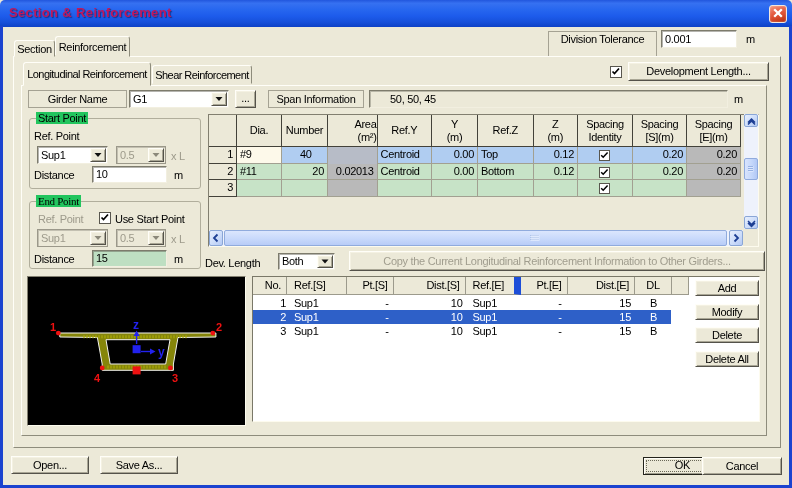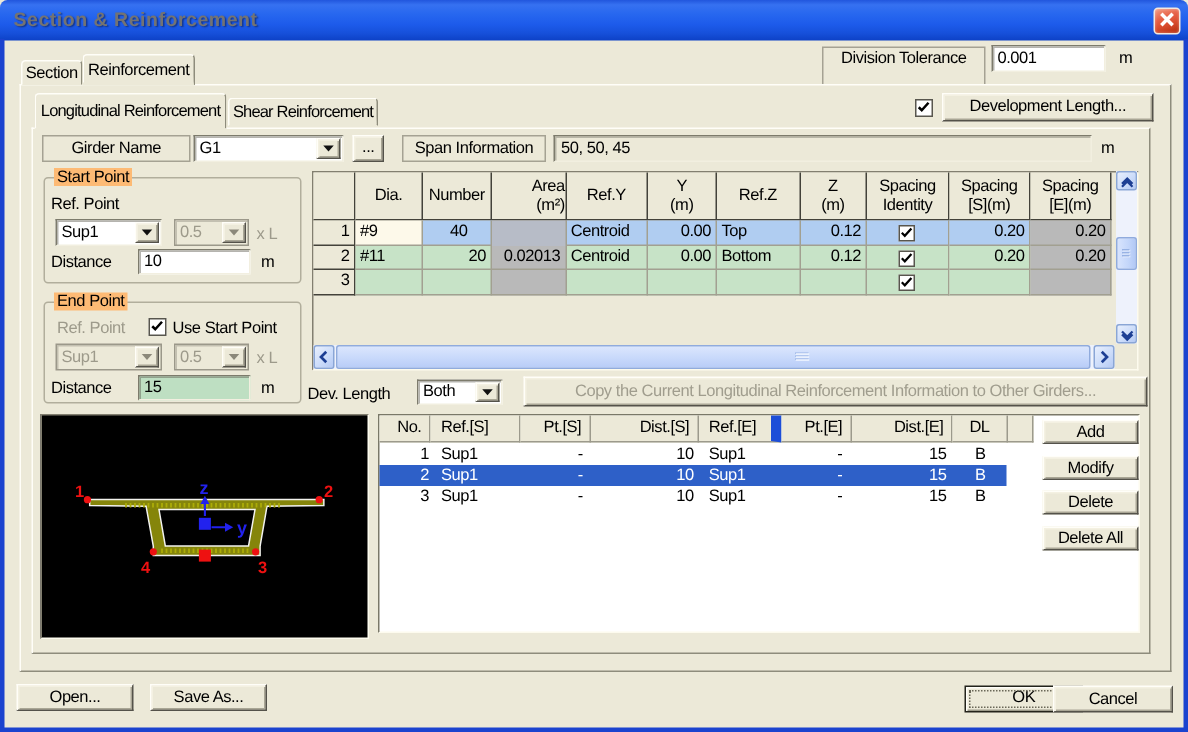--- a/index.html
+++ b/index.html
@@ -1,28 +1,28 @@
 <!DOCTYPE html>
 <html><head><meta charset="utf-8"><style>
 *{margin:0;padding:0;box-sizing:border-box;}
 html,body{width:792px;height:488px;overflow:hidden;}
 body{font-family:"Liberation Sans",sans-serif;font-size:11px;color:#000;letter-spacing:-0.3px;}
 .ab{position:absolute;white-space:nowrap;}
 #w{position:relative;width:792px;height:488px;background:#ece9d8;overflow:hidden;}
 #tb{left:0;top:0;width:792px;height:27px;background:linear-gradient(180deg,#2156dd 0%,#3671f1 12%,#2767ef 35%,#1d5beb 60%,#1650da 82%,#0d41c6 100%);border-radius:5px 5px 0 0;}
-#tt{left:9px;top:5px;font-size:13px;font-weight:bold;color:#737373;text-shadow:1px 1px 1px rgba(10,30,90,.65);letter-spacing:0.35px;}
+#tt{left:9px;top:5px;font-size:13px;font-weight:bold;color:#be185d;text-shadow:1px 1px 1px rgba(10,30,90,.65);letter-spacing:0.35px;}
 #cl{left:769px;top:5px;width:18px;height:18px;border-radius:3px;border:1px solid #f2e8e0;background:linear-gradient(160deg,#f29a82 0%,#e66046 38%,#d94c2e 62%,#c23818 85%,#b03013 100%);box-shadow:inset 0 0 2px rgba(255,255,255,.4);}
 .slb{border:1px solid #a5a293;background:#ece9d8;text-align:center;}
 .ed{background:#fff;border:1px solid;border-color:#7d7b6c #f2efe0 #f2efe0 #7d7b6c;box-shadow:inset 1px 1px 0 rgba(90,88,78,.45);}
 .edro{background:#ece9d8;border:1px solid;border-color:#7d7b6c #f2efe0 #f2efe0 #7d7b6c;box-shadow:inset 1px 1px 0 rgba(90,88,78,.35);}
 .btn{background:#ece9d8;border:1px solid;border-color:#fffef8 #54524a #54524a #fffef8;box-shadow:inset 1px 1px 0 #f4f1e2,inset -1px -1px 0 #a9a695;text-align:center;font-size:11px;}
 .pg{background:#ece9d8;border:1px solid;border-color:#fffef8 #8e8c7c #8e8c7c #fffef8;}
 .tab{background:#ece9d8;border:1px solid;border-color:#fffef8 #8e8c7c transparent #fffef8;border-radius:3px 3px 0 0;text-align:center;}
 .grp{border:1px solid #b1ae9c;border-radius:3px;}
-.gt{background:#fdba74;padding:0 2px;}
+.gt{background:#22c55e;padding:0 2px;}
 .dis{color:#9d9a8b;}
 .cb{background:#fff;border:1px solid #58564e;}
 svg{display:block;}
 </style></head><body>
 <div id="w">
 <div class="ab" id="tb"></div>
 <div class="ab" id="tt">Section &amp; Reinforcement</div>
 <div class="ab" id="cl">
       <svg width="16" height="15" viewBox="0 0 16 15">
         <path d="M4.2 3.2 L11.8 10.8 M11.8 3.2 L4.2 10.8" stroke="#fff" stroke-width="2.3" stroke-linecap="butt"></path>
@@ -49,21 +49,21 @@
 <div class="ab ed" style="left:129px;top:90px;width:100px;height:18px;background:#fff;">
       <div class="ab" style="left:3px;top:1px;color:#000;line-height:14px;">G1</div>
       <div class="ab btn" style="right:1px;top:1px;width:16px;height:14px;">
         <svg width="14" height="12" viewBox="0 0 14 12">
           <path d="M3.5 4.0 L10.5 4.0 L7 8.0 Z" fill="#111"></path>
         </svg>
       </div>
     </div>
 <div class="ab btn" style="left:235px;top:90px;width:21px;height:18px;line-height:14px;">...</div>
 <div class="ab slb" style="left:268px;top:90px;width:96px;height:18px;line-height:16px;">Span Information</div>
-<div class="ab edro" style="left:369px;top:90px;width:359px;height:18px;line-height:16px;padding-left:4px;">50, 50, 45</div>
+<div class="ab edro" style="left:369px;top:90px;width:359px;height:18px;line-height:16px;padding-left:20px;">50, 50, 45</div>
 <div class="ab" style="left:734px;top:93px;">m</div>
 <div class="ab grp" style="left:29px;top:118px;width:172px;height:71px;"></div>
 <div class="ab gt" style="left:36px;top:112px;">Start Point</div>
 <div class="ab" style="left:34px;top:130px;">Ref. Point</div>
 <div class="ab ed" style="left:37px;top:146px;width:71px;height:18px;background:#fff;">
       <div class="ab" style="left:3px;top:1px;color:#000;line-height:14px;">Sup1</div>
       <div class="ab btn" style="right:1px;top:1px;width:16px;height:14px;">
         <svg width="14" height="12" viewBox="0 0 14 12">
           <path d="M3.5 4.0 L10.5 4.0 L7 8.0 Z" fill="#111"></path>
         </svg>
@@ -75,21 +75,21 @@
         <svg width="14" height="12" viewBox="0 0 14 12">
           <path d="M3.5 4.0 L10.5 4.0 L7 8.0 Z" fill="#8b887a"></path>
         </svg>
       </div>
     </div>
 <div class="ab dis" style="left:171px;top:150px;">x L</div>
 <div class="ab" style="left:34px;top:169px;">Distance</div>
 <div class="ab ed" style="left:92px;top:166px;width:75px;height:17px;line-height:15px;padding-left:3px;">10</div>
 <div class="ab" style="left:174px;top:169px;">m</div>
 <div class="ab grp" style="left:29px;top:201px;width:172px;height:68px;"></div>
-<div class="ab gt" style="left:36px;top:195px;">End Point</div>
+<div class="ab gt" style="left:36px;top:195px;font-family:Liberation Serif, serif;">End Point</div>
 <div class="ab dis" style="left:38px;top:213px;">Ref. Point</div>
 <div class="ab cb" style="left:99px;top:212px;width:12px;height:12px;">
       <svg width="10" height="10" viewBox="0 0 10 10">
         <path d="M1.5 4.5 L3.5 6.5 L8 1.5" stroke="#000" stroke-width="1.7" fill="none"></path>
       </svg>
     </div>
 <div class="ab" style="left:115px;top:213px;">Use Start Point</div>
 <div class="ab" style="left:37px;top:229px;width:71px;height:18px;background:#ece9d8;border:1px solid #9b988a;box-shadow:inset 1px 1px 0 rgba(120,118,105,.35);">
       <div class="ab" style="left:3px;top:1px;color:#9d9a8b;line-height:14px;">Sup1</div>
       <div class="ab btn" style="right:1px;top:1px;width:16px;height:14px;">

